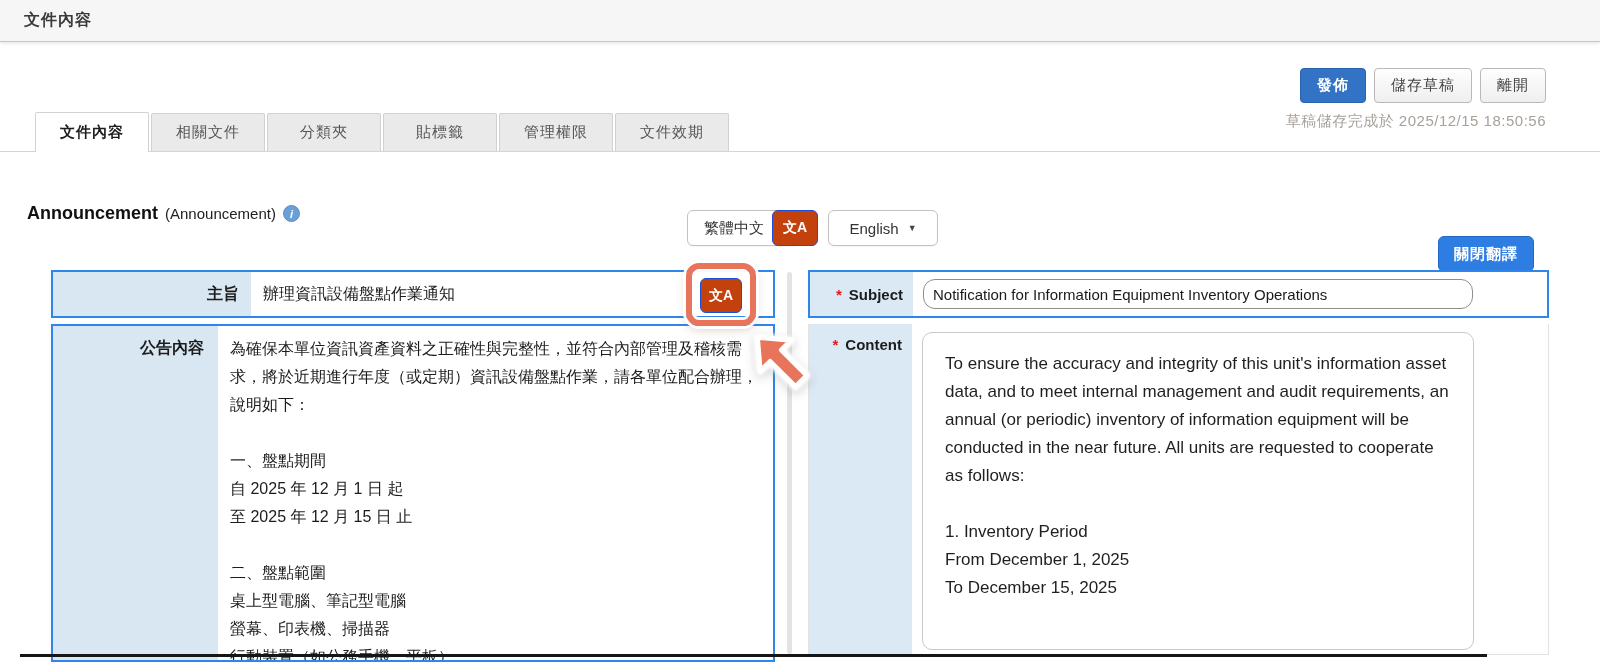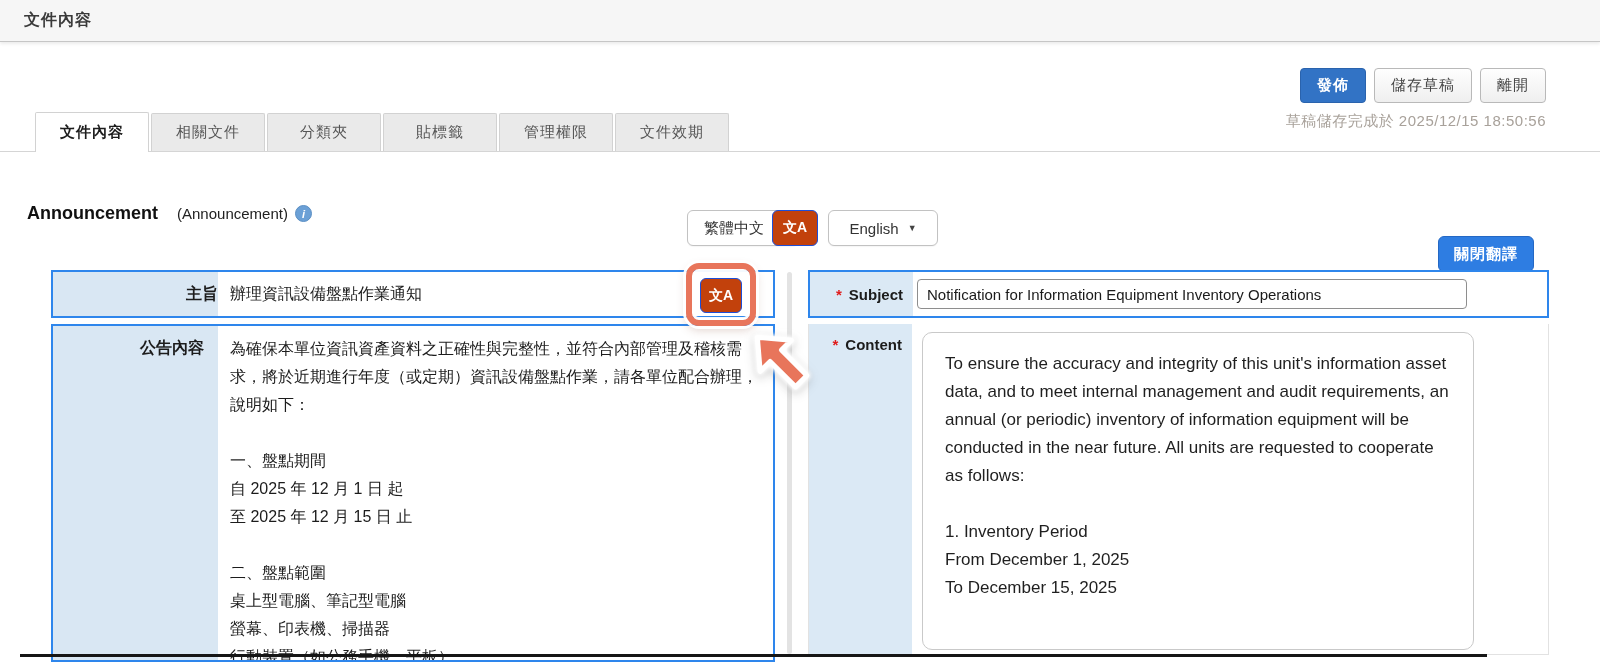--- a/index.html
+++ b/index.html
@@ -26,21 +26,21 @@
     border-bottom:1px solid #d5d5d5; display:flex; align-items:flex-end; padding-left:35px; }
   .tab { height:38px; min-width:114px; padding:0 14px; margin-right:2px;
     display:flex; align-items:center; justify-content:center;
     background:#eaeaea; border:1px solid #d2d2d2; border-bottom:none;
     border-radius:2px 2px 0 0; font-size:15px; color:#555; cursor:pointer; letter-spacing:1px; }
   .tab.active { background:#fff; color:#1d1d1d; font-weight:bold; height:40px; margin-bottom:-1px; }
 
   
   .heading { position:absolute; left:27px; top:203px; display:flex; align-items:center; gap:7px; }
   .heading-title { font-size:18px; font-weight:bold; color:#111; }
-  .heading-sub { font-size:15px; color:#222;margin-left:12px; }
+  .heading-sub { font-size:15px; color:#222; }
   .info-icon { width:17px; height:17px; border-radius:50%; background:#6ba0d6;
     color:#fff; font-size:11px; font-weight:bold; font-style:italic;
     display:flex; align-items:center; justify-content:center; border:1px solid #5b8fc4; cursor:pointer; }
 
   
   .dd { position:absolute; top:210px; height:36px; background:#fff; border:1px solid #c2c2c2;
     border-radius:6px; display:flex; align-items:center; justify-content:center; gap:9px;
     font-size:15px; color:#333; cursor:pointer; box-shadow:0 1px 1px rgba(0,0,0,.04); }
   .dd .caret { font-size:9px; color:#444; }
   .dd-source { left:687px; width:112px; }
@@ -54,40 +54,40 @@
     font-size:15px; font-weight:bold; display:flex; align-items:center; cursor:pointer; letter-spacing:1px;margin-top:24px; }
 
   
   .row-box { position:absolute; display:flex; background:#fff; }
   .blue-border { border:2px solid #2e86ec; }
   .label-cell { background:#d9e7f3; display:flex; justify-content:flex-end;
     font-weight:bold; font-size:16px; color:#1c1c1c; }
   .v-top { align-items:flex-start; padding-top:12px; }
 
   .src-subject { left:51px; top:270px; width:724px; height:48px; }
-  .src-subject .label-cell { width:165px; padding-right:0; align-items:center; }
+  .src-subject .label-cell { width:198px; padding-right:12px; align-items:center; }
   .src-subject-value { flex:1; display:flex; align-items:center; padding-left:12px; font-size:16px; color:#1c1c1c; }
 
   .src-content { left:51px; top:324px; width:724px; height:338px; }
   .src-content .label-cell { width:165px; padding-right:14px; }
   .src-content-text { flex:1; padding:9px 14px 0 12px; font-size:16px; line-height:28px;
     color:#1c1c1c; white-space:pre-line; overflow:hidden; }
 
   .row-tr-btn { position:absolute; right:31px; top:6px; width:42px; height:35px; }
 
   .scroll-divider { position:absolute; left:787px; top:272px; width:5px; height:382px;
     background:#e3e3e3; border-radius:3px; }
 
   .tr-subject { left:808px; top:270px; width:741px; height:48px; }
   .tr-subject .label-cell { width:103px; background:#dbe9f5; padding-right:10px; align-items:center;
     font-size:15px; gap:4px; }
   .req { color:#e01b1b; font-weight:bold; margin-right:3px; }
   .tr-subject-valuewrap { flex:1; display:flex; align-items:center; }
-  .tr-subject-input { margin-left:4px; width:550px; height:30px; border:1px solid #8e8e8e;
-    border-radius:4px; font-size:15px; padding:0 9px; color:#1a1a1a; background:#fff;
+  .tr-subject-input { margin-left:10px; width:550px; height:30px; border:1px solid #8e8e8e;
+    border-radius:12px; font-size:15px; padding:0 9px; color:#1a1a1a; background:#fff;
     font-family:"Liberation Sans","DejaVu Sans",sans-serif; }
 
   .tr-content { left:808px; top:324px; width:741px; height:331px; border:1px solid #e2e2e2; border-top:none; }
   .tr-content .label-cell { width:103px; background:#dbe9f5; padding-right:10px; font-size:15px; gap:4px; }
   .tr-content-boxwrap { flex:1; }
   .tr-content-box { margin:8px 0 0 10px; width:552px; height:318px; border:1px solid #c9c9c9;
     border-radius:10px; padding:17px 22px; font-size:17px; line-height:28px; color:#1f1f1f;
     white-space:pre-line; overflow:hidden; background:#fff; }
 
   .bottom-rule { position:absolute; left:20px; top:654px; width:1467px; height:3px; background:#161616; }

